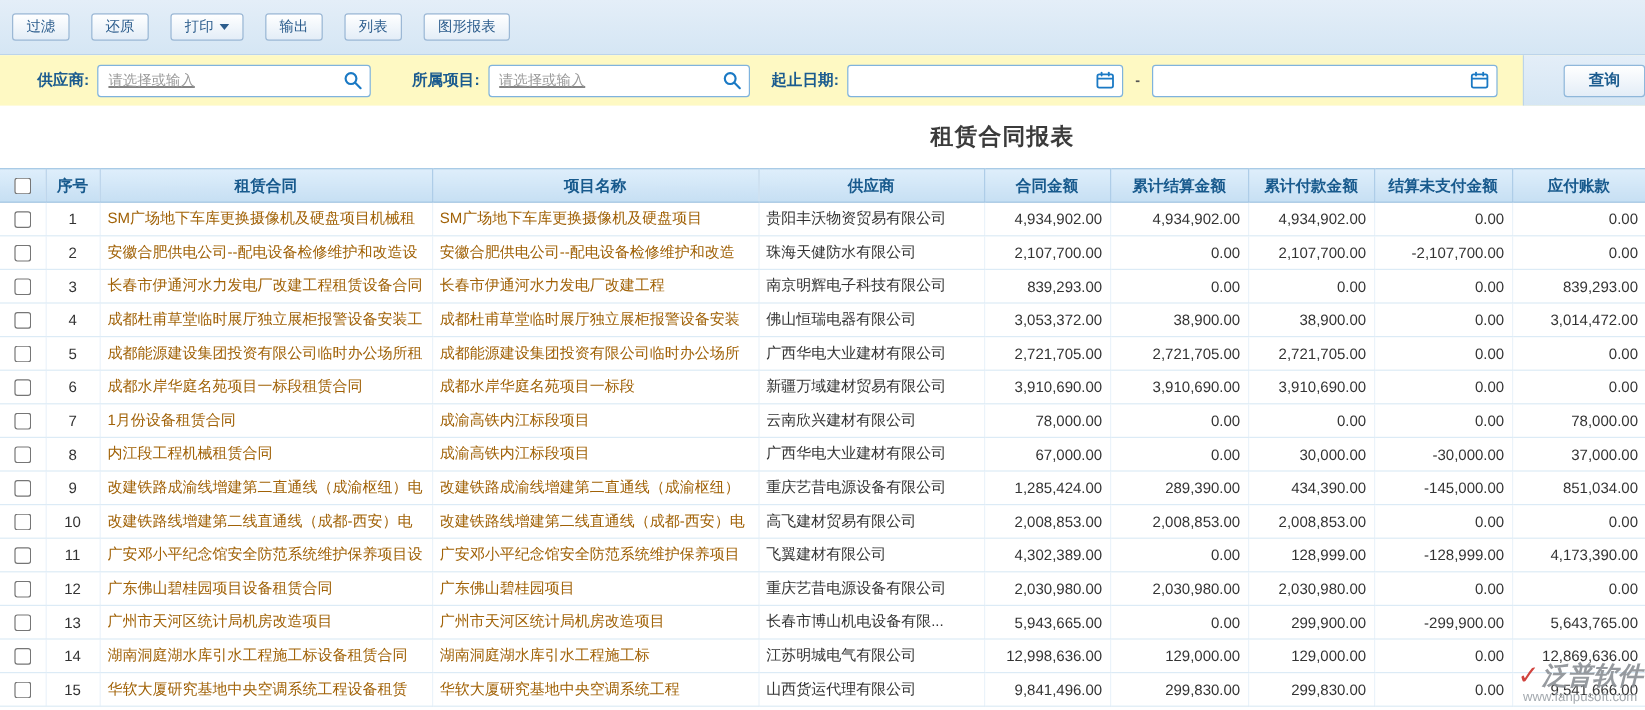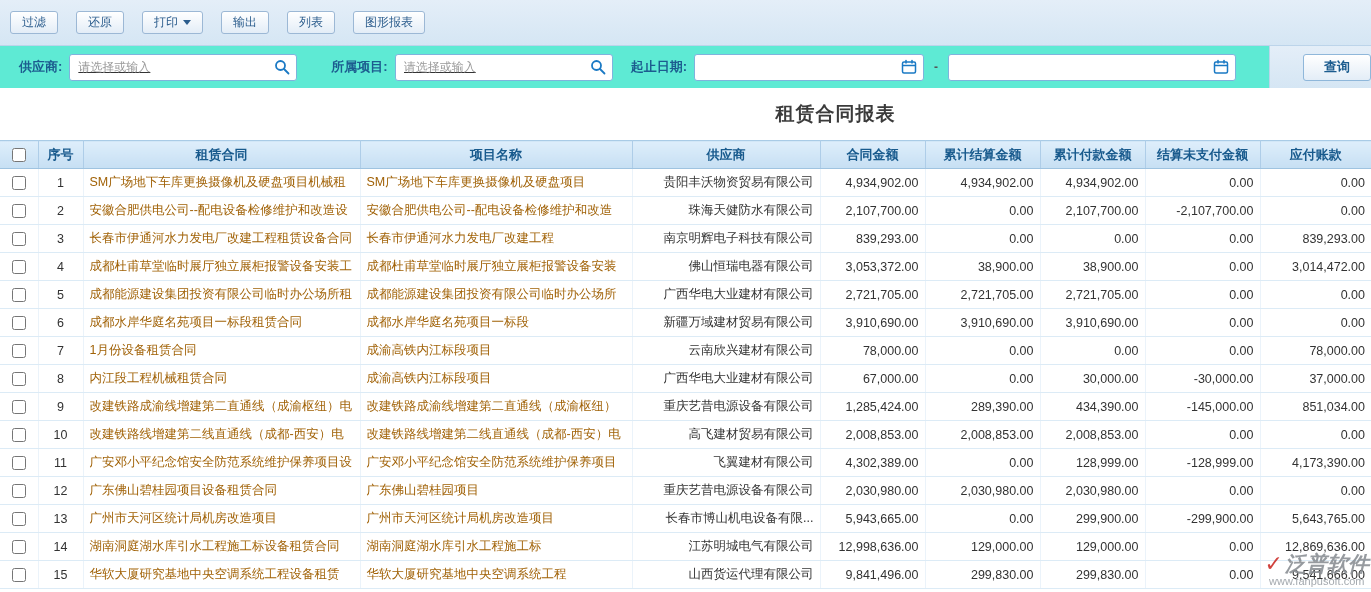--- a/index.html
+++ b/index.html
@@ -47,24 +47,24 @@
     border-left: 4px solid transparent;
     border-right: 4px solid transparent;
     border-top: 5px solid #2c5d8d;
     display: inline-block;
   }
 
   
   .filter-bar {
     position: relative;
     height: 42px;
-    background: #5eead4;
+    background: #fef9c3;
     display: flex;
     align-items: center;
-    padding-left: 19px;
+    padding-left: 31px;
   }
   .f-label {
     color: #1c5c8f;
     font-weight: bold;
     font-size: 13px;
     margin-right: 7px;
     white-space: nowrap;
   }
   .input-wrap {
     position: relative;
@@ -168,21 +168,21 @@
     background: #fff;
   }
   table.report tbody td:last-child { border-right: none; }
   td.col-check, th.col-check { text-align: center; padding: 0; }
   td.col-no { text-align: center; color: #333; }
   td.col-contract a, td.col-project a {
     color: #a16207;
     text-decoration: none;
     cursor: pointer;
   }
-  td.col-supplier { color: #444; text-align: right; }
+  td.col-supplier { color: #444; }
   td.col-num { text-align: right; padding-right: 8px; }
   input[type="checkbox"] {
     width: 14px; height: 14px;
     margin: 0;
     accent-color: #5a9bd5;
     vertical-align: middle;
     cursor: pointer;
   }
 
   

